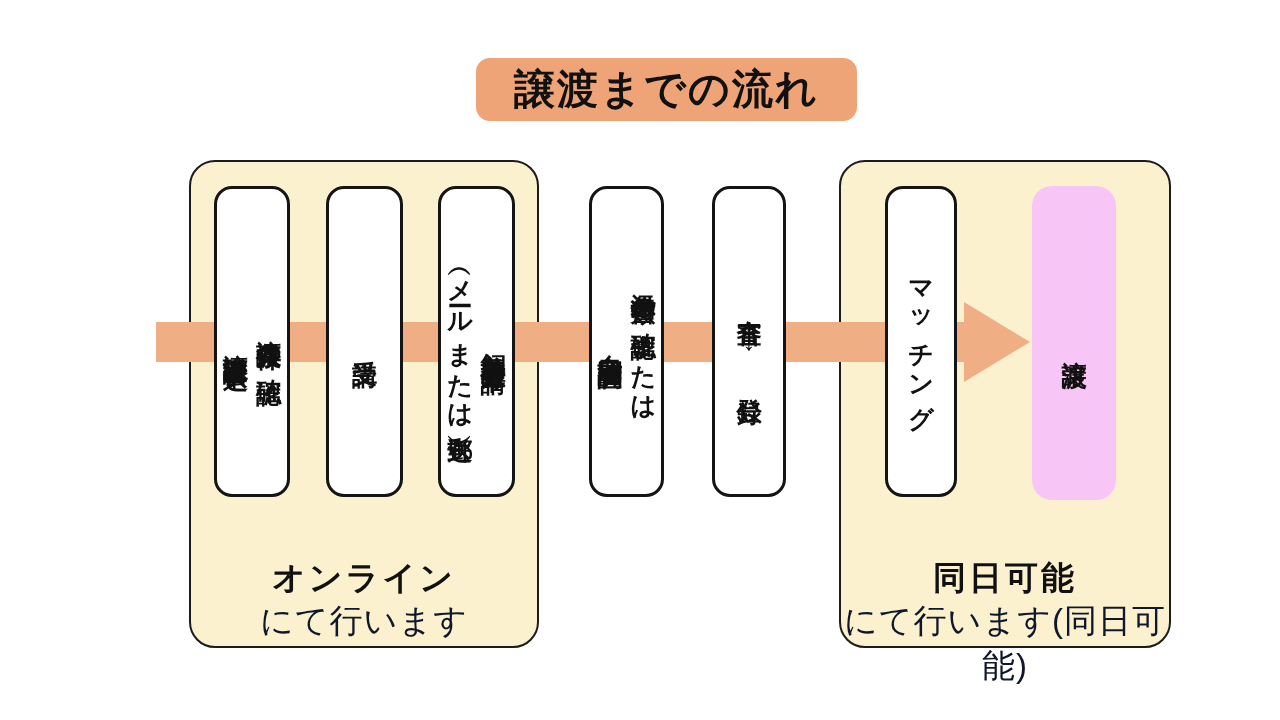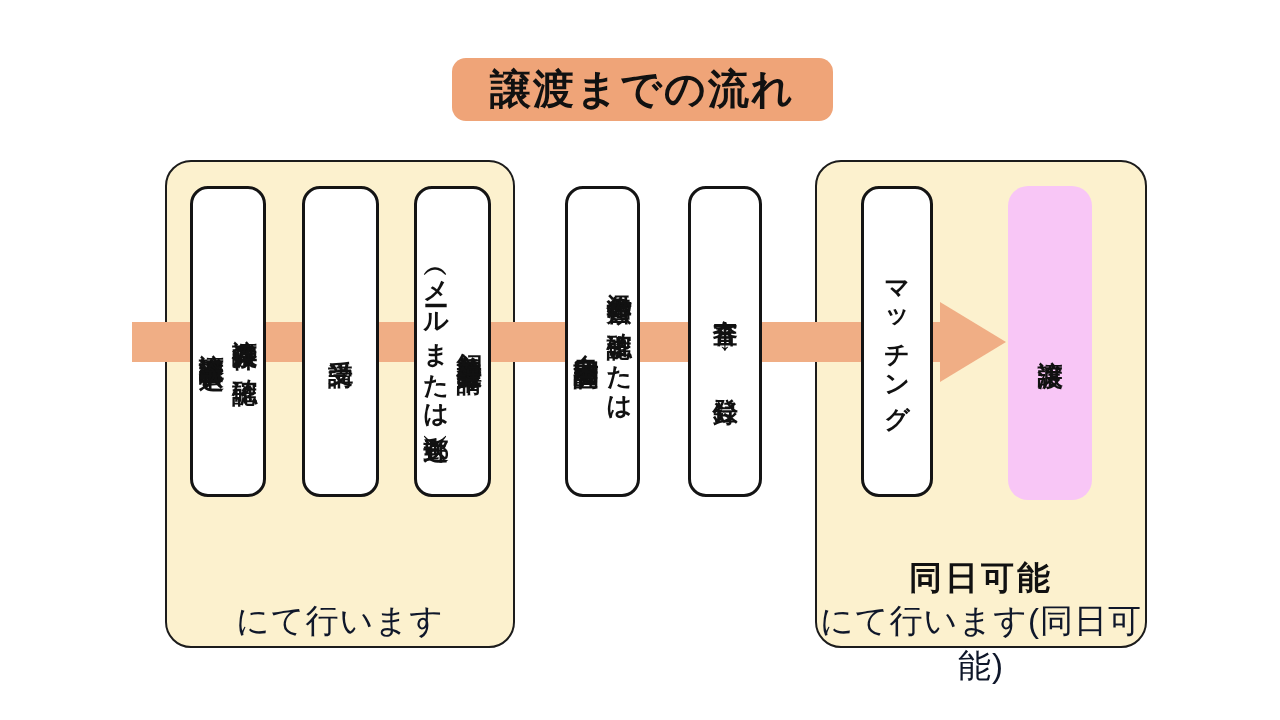--- a/index.html
+++ b/index.html
@@ -1,20 +1,20 @@
 <!DOCTYPE html>
 <html><head>
 <meta charset="utf-8">
 <style>
   html,body { margin:0; padding:0; }
   body {
     width:1280px; height:720px; background:#ffffff; overflow:hidden;
     font-family:"Liberation Sans", sans-serif; color:#111;
   }
-  .canvas { position:relative; width:1248px; height:720px; }
+  .canvas { position:relative; width:1248px; height:720px;margin-left:24px; }
 
   
   .title-box {
     position:absolute; left:452px; top:58px; width:381px; height:63px;
     background:#EFA478; border-radius:14px;
     display:flex; align-items:center; justify-content:center;
     font-size:41px; font-weight:bold; letter-spacing:2px; z-index:4;
   }
 
   
@@ -116,18 +116,19 @@
   </div>
 
   <div class="step-box" style="left:861px; width:72px;">
     <div class="vtext">マッチング</div>
   </div>
 
   <div class="step-final" style="left:1008px; width:84px;">
     <div class="vtext">譲渡</div>
   </div>
 
+  <div class="zone-name w-online">オンライン</div>
   <div class="zone-note w-online">にて行います</div>
 
   <div class="zone-name w-center">同日可能</div>
   <div class="zone-note w-center">にて行います(同日可能)</div>
 
 </div>
 
 </body></html>

